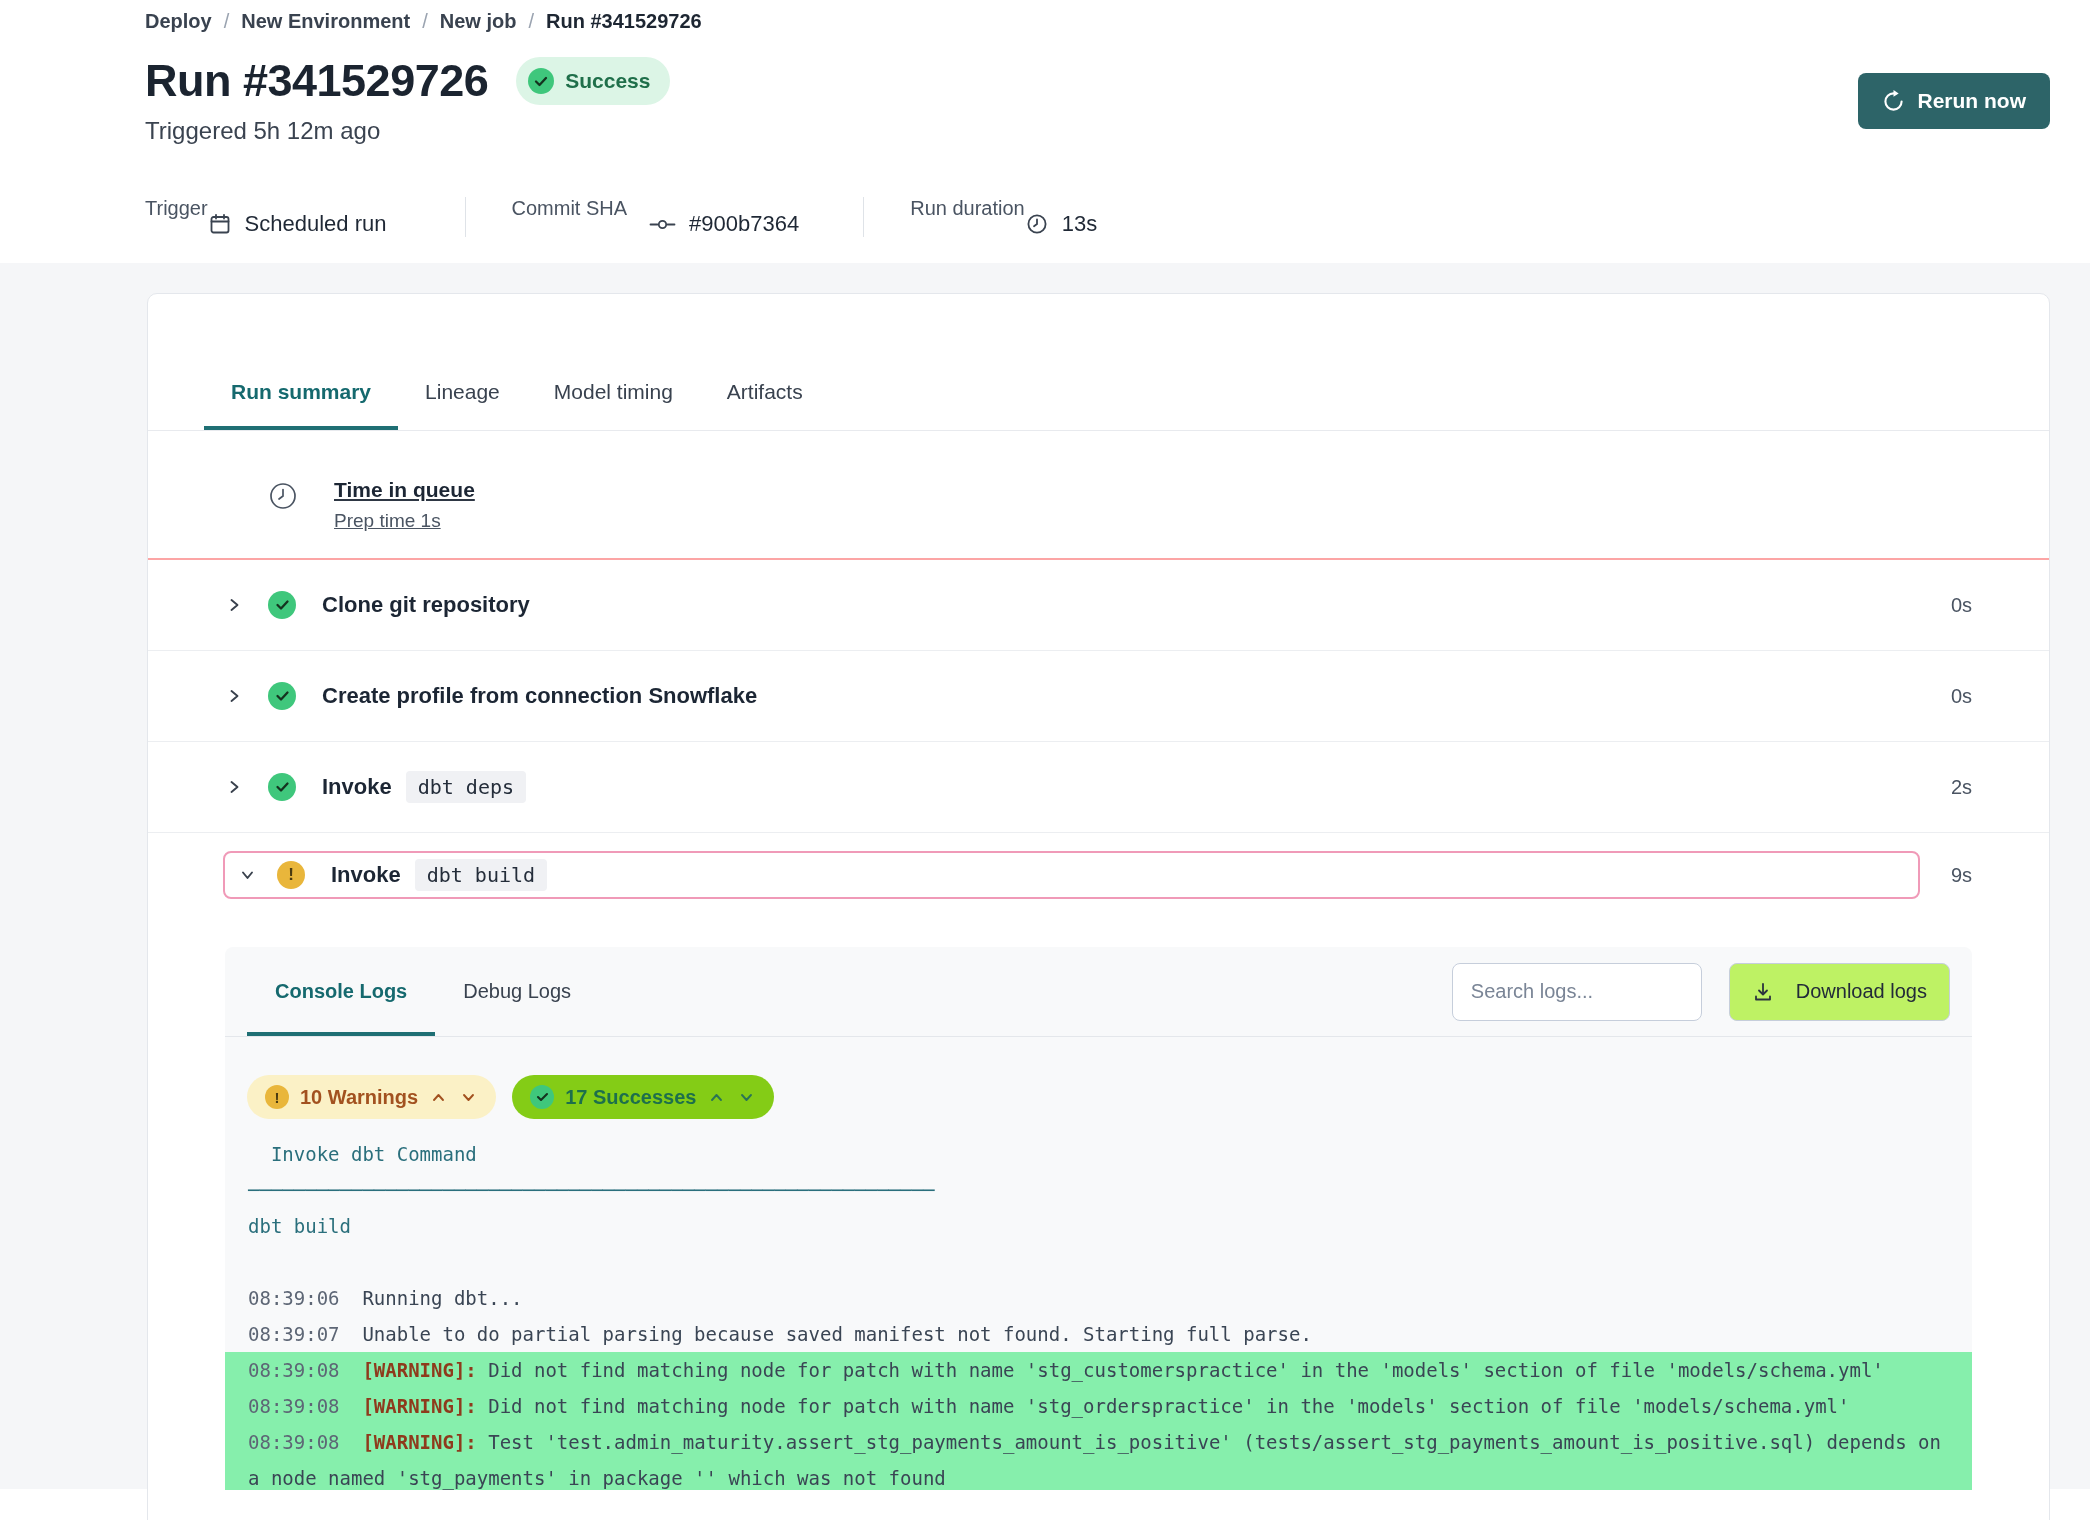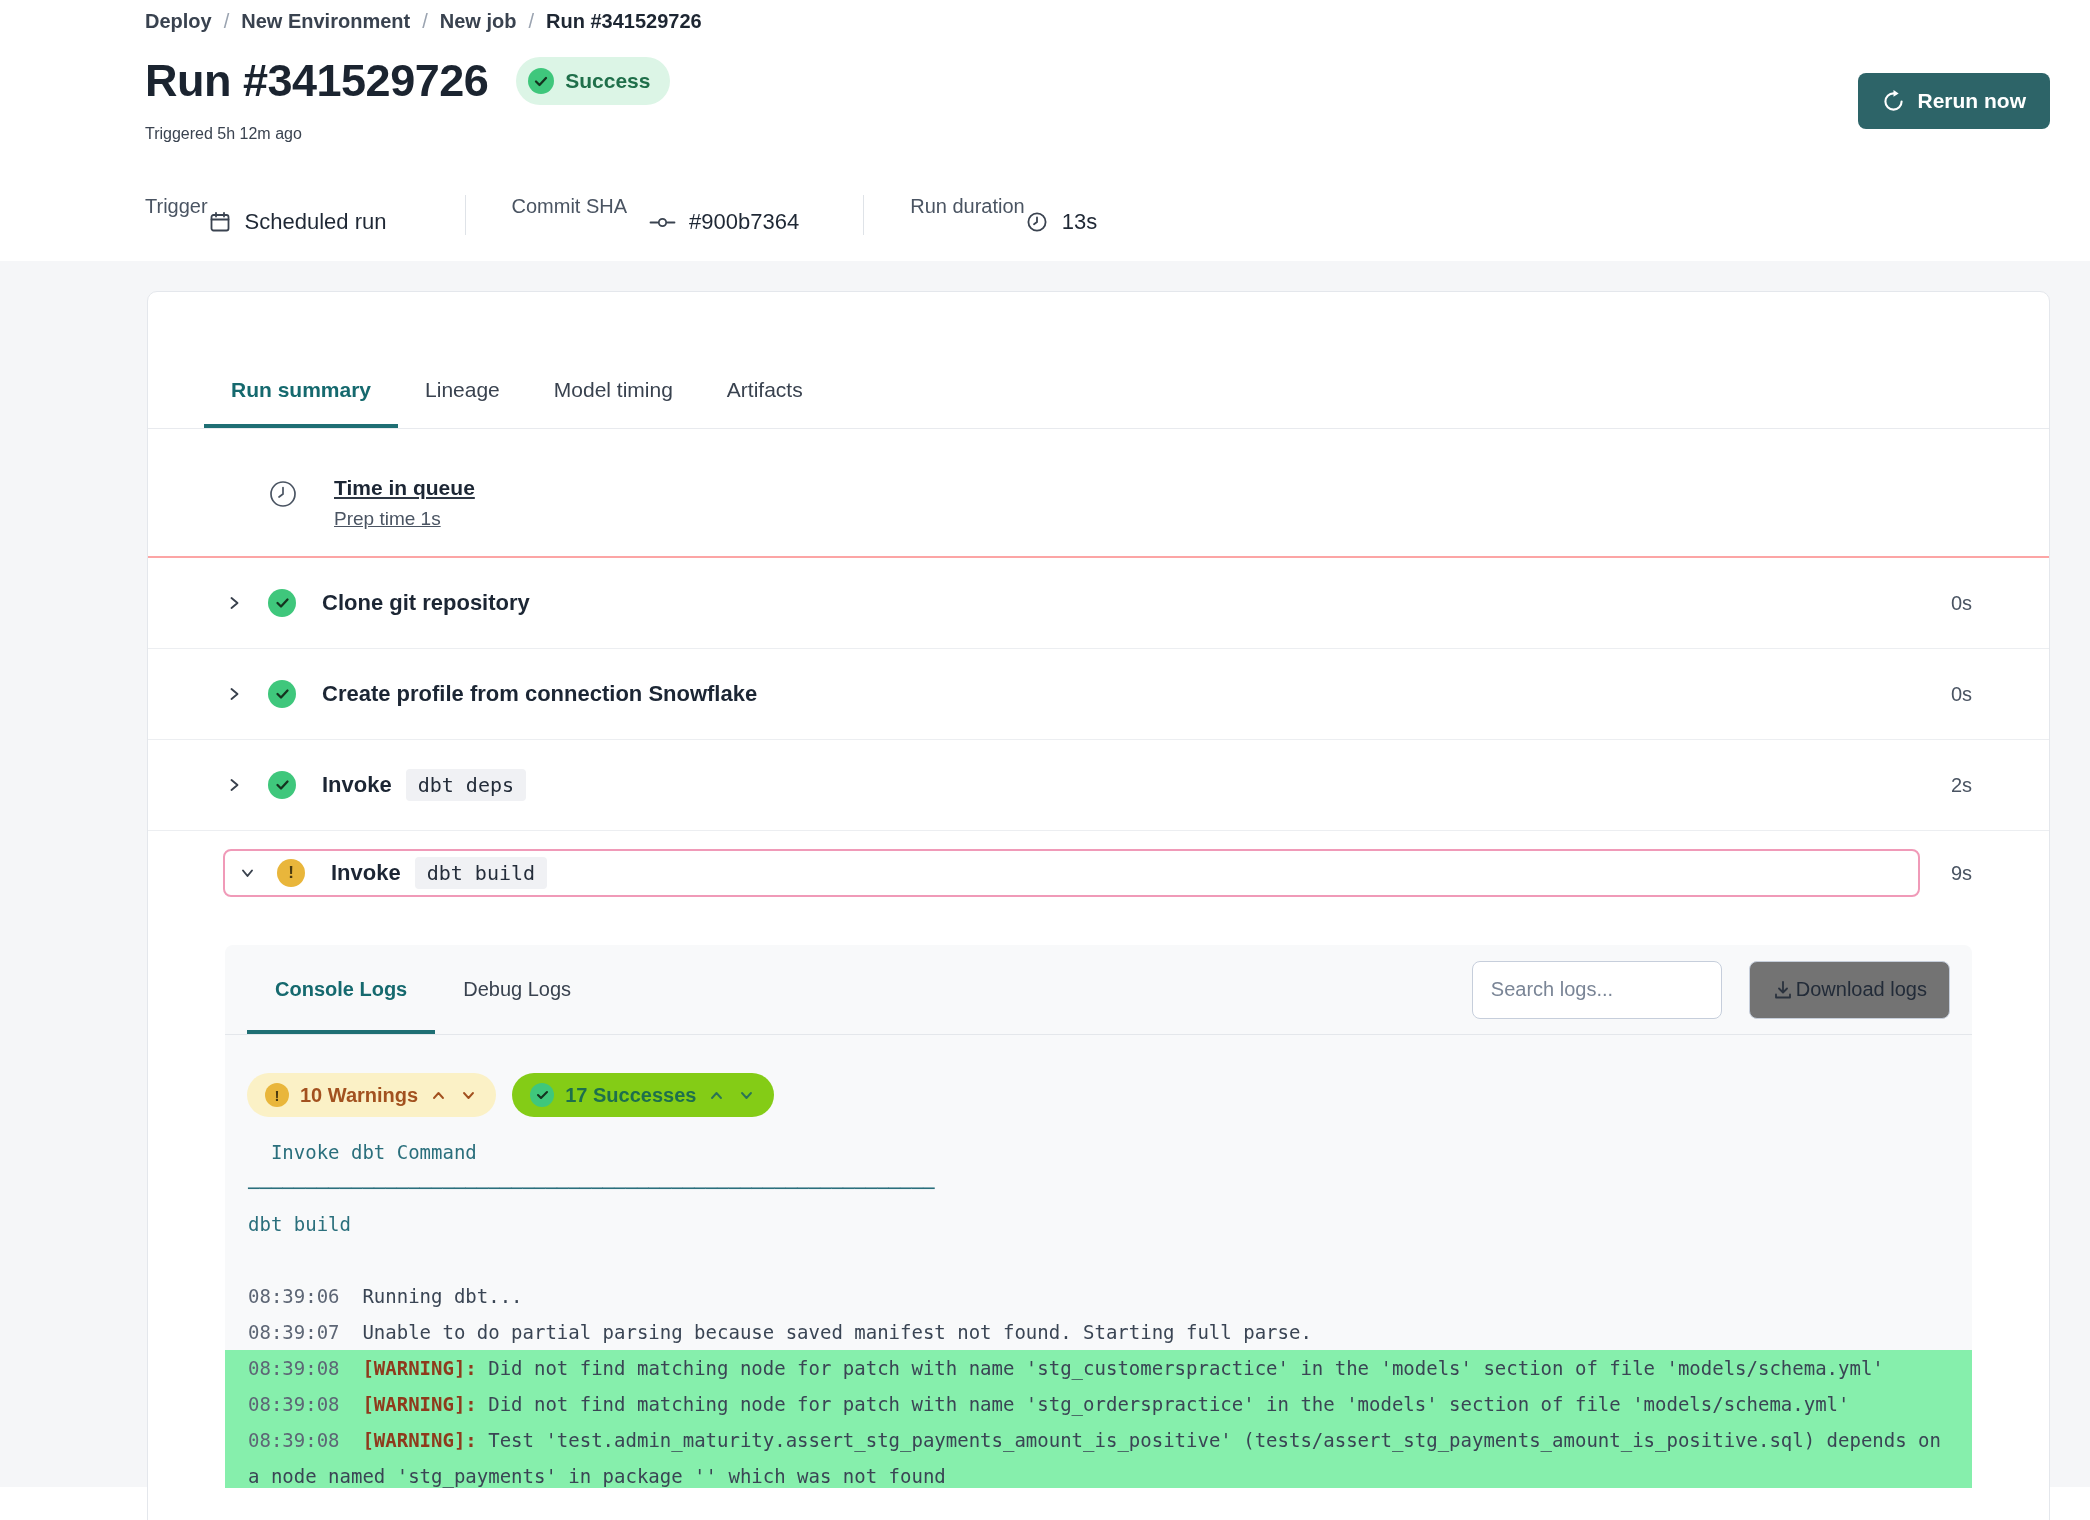--- a/index.html
+++ b/index.html
@@ -19,21 +19,21 @@
 
   .title-row { margin-top:22px; display:flex; align-items:center; gap:28px; }
   .page-title { font-size:45px; font-weight:700; color:#1b2430; letter-spacing:-0.5px; }
   .status-badge { display:inline-flex; align-items:center; gap:11px; height:48px; padding:0 20px 0 12px;
     border-radius:24px; background:#dcf5e6; color:#1f6f4a; font-size:21px; font-weight:600; }
   .circle { border-radius:50%; display:flex; align-items:center; justify-content:center; flex:0 0 auto; }
   .circle.green { background:#3fc77c; }
   .circle.amber { background:#e9b63b; color:#4a3a10; font-weight:700; }
   .c26 { width:26px; height:26px; } .c28 { width:28px; height:28px; } .c24 { width:24px; height:24px; font-size:15px; }
 
-  .triggered { margin-top:18px; font-size:16px; color:#3a4350; }
+  .triggered { margin-top:10px; font-size:24px; color:#3a4350; }
 
   .rerun-btn { position:absolute; top:73px; right:40px; height:56px; padding:0 24px;
     background:#2d6468; color:#ffffff; border:none; border-radius:8px; display:flex; align-items:center; gap:13px;
     font-size:21px; font-weight:600; font-family:inherit; cursor:pointer; }
 
   .meta-row { margin-top:52px; display:flex; }
   .meta-col { display:flex; flex-direction:row; }
   .meta-col .m-label { font-size:20px; color:#4a5462; }
   .meta-col .m-value { margin-top:14px; display:flex; align-items:center; gap:13px; font-size:22px; color:#1f2835; }
   .meta-col.b1 { padding-right:78px; border-right:1px solid #dfe3e8; }
@@ -69,22 +69,22 @@
 
   
   .console-panel { margin:0 77px; background:#f8f9fa; border-radius:8px 8px 0 0; height:543px; overflow:hidden; }
   .console-head { height:90px; display:flex; align-items:center; border-bottom:1px solid #e4e7eb; padding:0 22px; }
   .console-tab { height:100%; display:flex; align-items:center; padding:0 28px; font-size:20px; color:#39424f; cursor:pointer; }
   .console-tab.active { color:#15696e; font-weight:700; box-shadow:inset 0 -4px 0 #1f6f74; }
   .console-controls { margin-left:auto; display:flex; align-items:center; gap:27px; }
   .search-input { width:250px; height:58px; border:1px solid #c6cedb; border-radius:8px; background:#ffffff;
     padding:0 18px; font-size:20px; font-family:inherit; color:#be185d; }
   .search-input::placeholder { color:#7a8596; }
-  .download-btn { height:58px; padding:0 22px; background:#737373; border:1px solid #c6cedb; border-radius:8px;
-    display:flex; align-items:center; gap:2px; font-size:20px; color:#222b38; font-family:inherit; cursor:pointer; }
+  .download-btn { height:58px; padding:0 22px; background:#bef264; border:1px solid #c6cedb; border-radius:8px;
+    display:flex; align-items:center; gap:22px; font-size:20px; color:#222b38; font-family:inherit; cursor:pointer; }
 
   .badges-row { margin-top:38px; padding:0 22px; display:flex; gap:16px; }
   .log-badge { height:44px; border-radius:22px; display:flex; align-items:center; gap:11px; padding:0 18px; font-size:20px; font-weight:700; }
   .log-badge .chev-btn { background:none; border:none; cursor:pointer; padding:2px 3px; color:inherit; display:flex; }
   .badge-warn { background:#fbf1c6; color:#a2511f; }
   .badge-succ { background:#84cc16; color:#1d6f4c; }
   .badge-succ .chev-btn { color:#2a7455; }
 
   .console-log { margin-top:17px; font-family:"DejaVu Sans Mono",monospace; font-size:19px; line-height:36px; color:#3a4554; }
   .log-line { white-space:pre-wrap; min-height:36px; padding:0 23px; }

